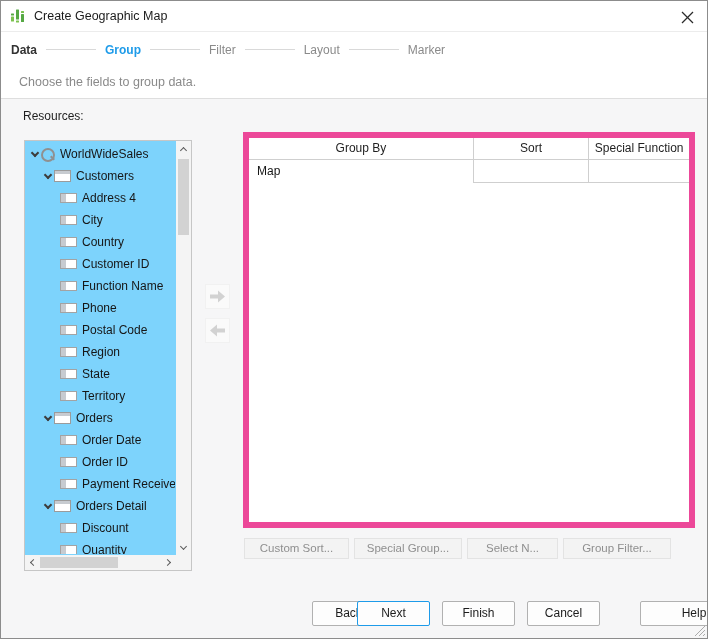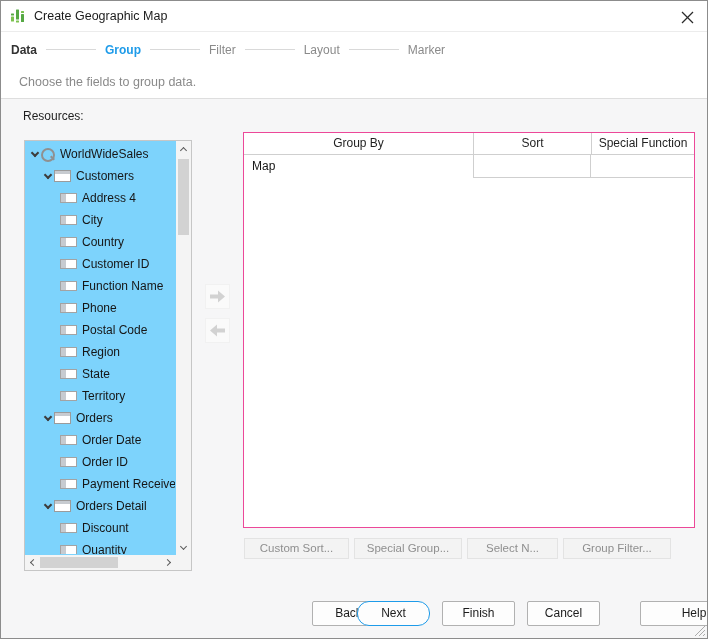--- a/index.html
+++ b/index.html
@@ -78,21 +78,21 @@
   .h-thumb { position: absolute; top: 2px; bottom: 2px; left: 15px; width: 78px; background: #d2d2d2; }
 
   
   .xfer { position: absolute; left: 204px; width: 25px; height: 25px; background: #fafafa;
           border: 1px solid #f1f1f1; display: flex; align-items: center; justify-content: center; }
   .xfer.to-right { top: 283px; }
   .xfer.to-left { top: 317px; }
 
   
   .group-table { position: absolute; left: 242px; top: 131px; width: 452px; height: 396px;
-                 background: #ffffff; border: 1px solid #ec4899; }
+                 background: #ffffff; border: 6px solid #ec4899; }
   .gt-header { display: flex; height: 22px; border-bottom: 1px solid #cfcfcf; }
   .gt-hcell { height: 22px; line-height: 21px; text-align: center; color: #1f1f1f; }
   .gt-hcell.c1 { width: 230px; border-right: 1px solid #cfcfcf; }
   .gt-hcell.c2 { width: 118px; border-right: 1px solid #cfcfcf; }
   .gt-hcell.c3 { width: 102px; }
   .gt-row { display: flex; height: 23px; }
   .gt-cell { height: 23px; line-height: 22px; }
   .gt-cell.c1 { width: 230px; padding-left: 8px; color: #161616; }
   .gt-cell.c2 { width: 118px; border-left: 1px solid #cfcfcf; border-bottom: 1px solid #cfcfcf; margin-left: -1px; }
   .gt-cell.c3 { width: 103px; border-left: 1px solid #cfcfcf; border-bottom: 1px solid #cfcfcf; margin-left: -1px; }
@@ -292,21 +292,21 @@
   </div>
 
   <div id="actions">
       <button class="action-btn" style="left: 243px; width: 105px;">Custom Sort...</button>
       <button class="action-btn" style="left: 353px; width: 108px;">Special Group...</button>
       <button class="action-btn" style="left: 466px; width: 91px;">Select N...</button>
       <button class="action-btn" style="left: 562px; width: 108px;">Group Filter...</button>
     </div>
   <div id="footer">
       <button class="footer-btn" style="left: 271px; margin-left: 40px;">Back</button>
-      <button class="footer-btn default" style="left: 356px; border-radius: 12px;">Next</button>
+      <button class="footer-btn default" style="left: 356px;">Next</button>
       <button class="footer-btn" style="left: 441px;">Finish</button>
       <button class="footer-btn" style="left: 526px;">Cancel</button>
       <button class="footer-btn" style="left: 639px; padding-left: 35px;">Help</button>
     </div>
 
   <div class="grip">
     <svg width="14" height="14" viewBox="0 0 14 14">
       <line x1="13" y1="3" x2="3" y2="13" stroke="#ababab" stroke-width="1"></line>
       <line x1="13" y1="7" x2="7" y2="13" stroke="#ababab" stroke-width="1"></line>
       <line x1="13" y1="11" x2="11" y2="13" stroke="#ababab" stroke-width="1"></line>

